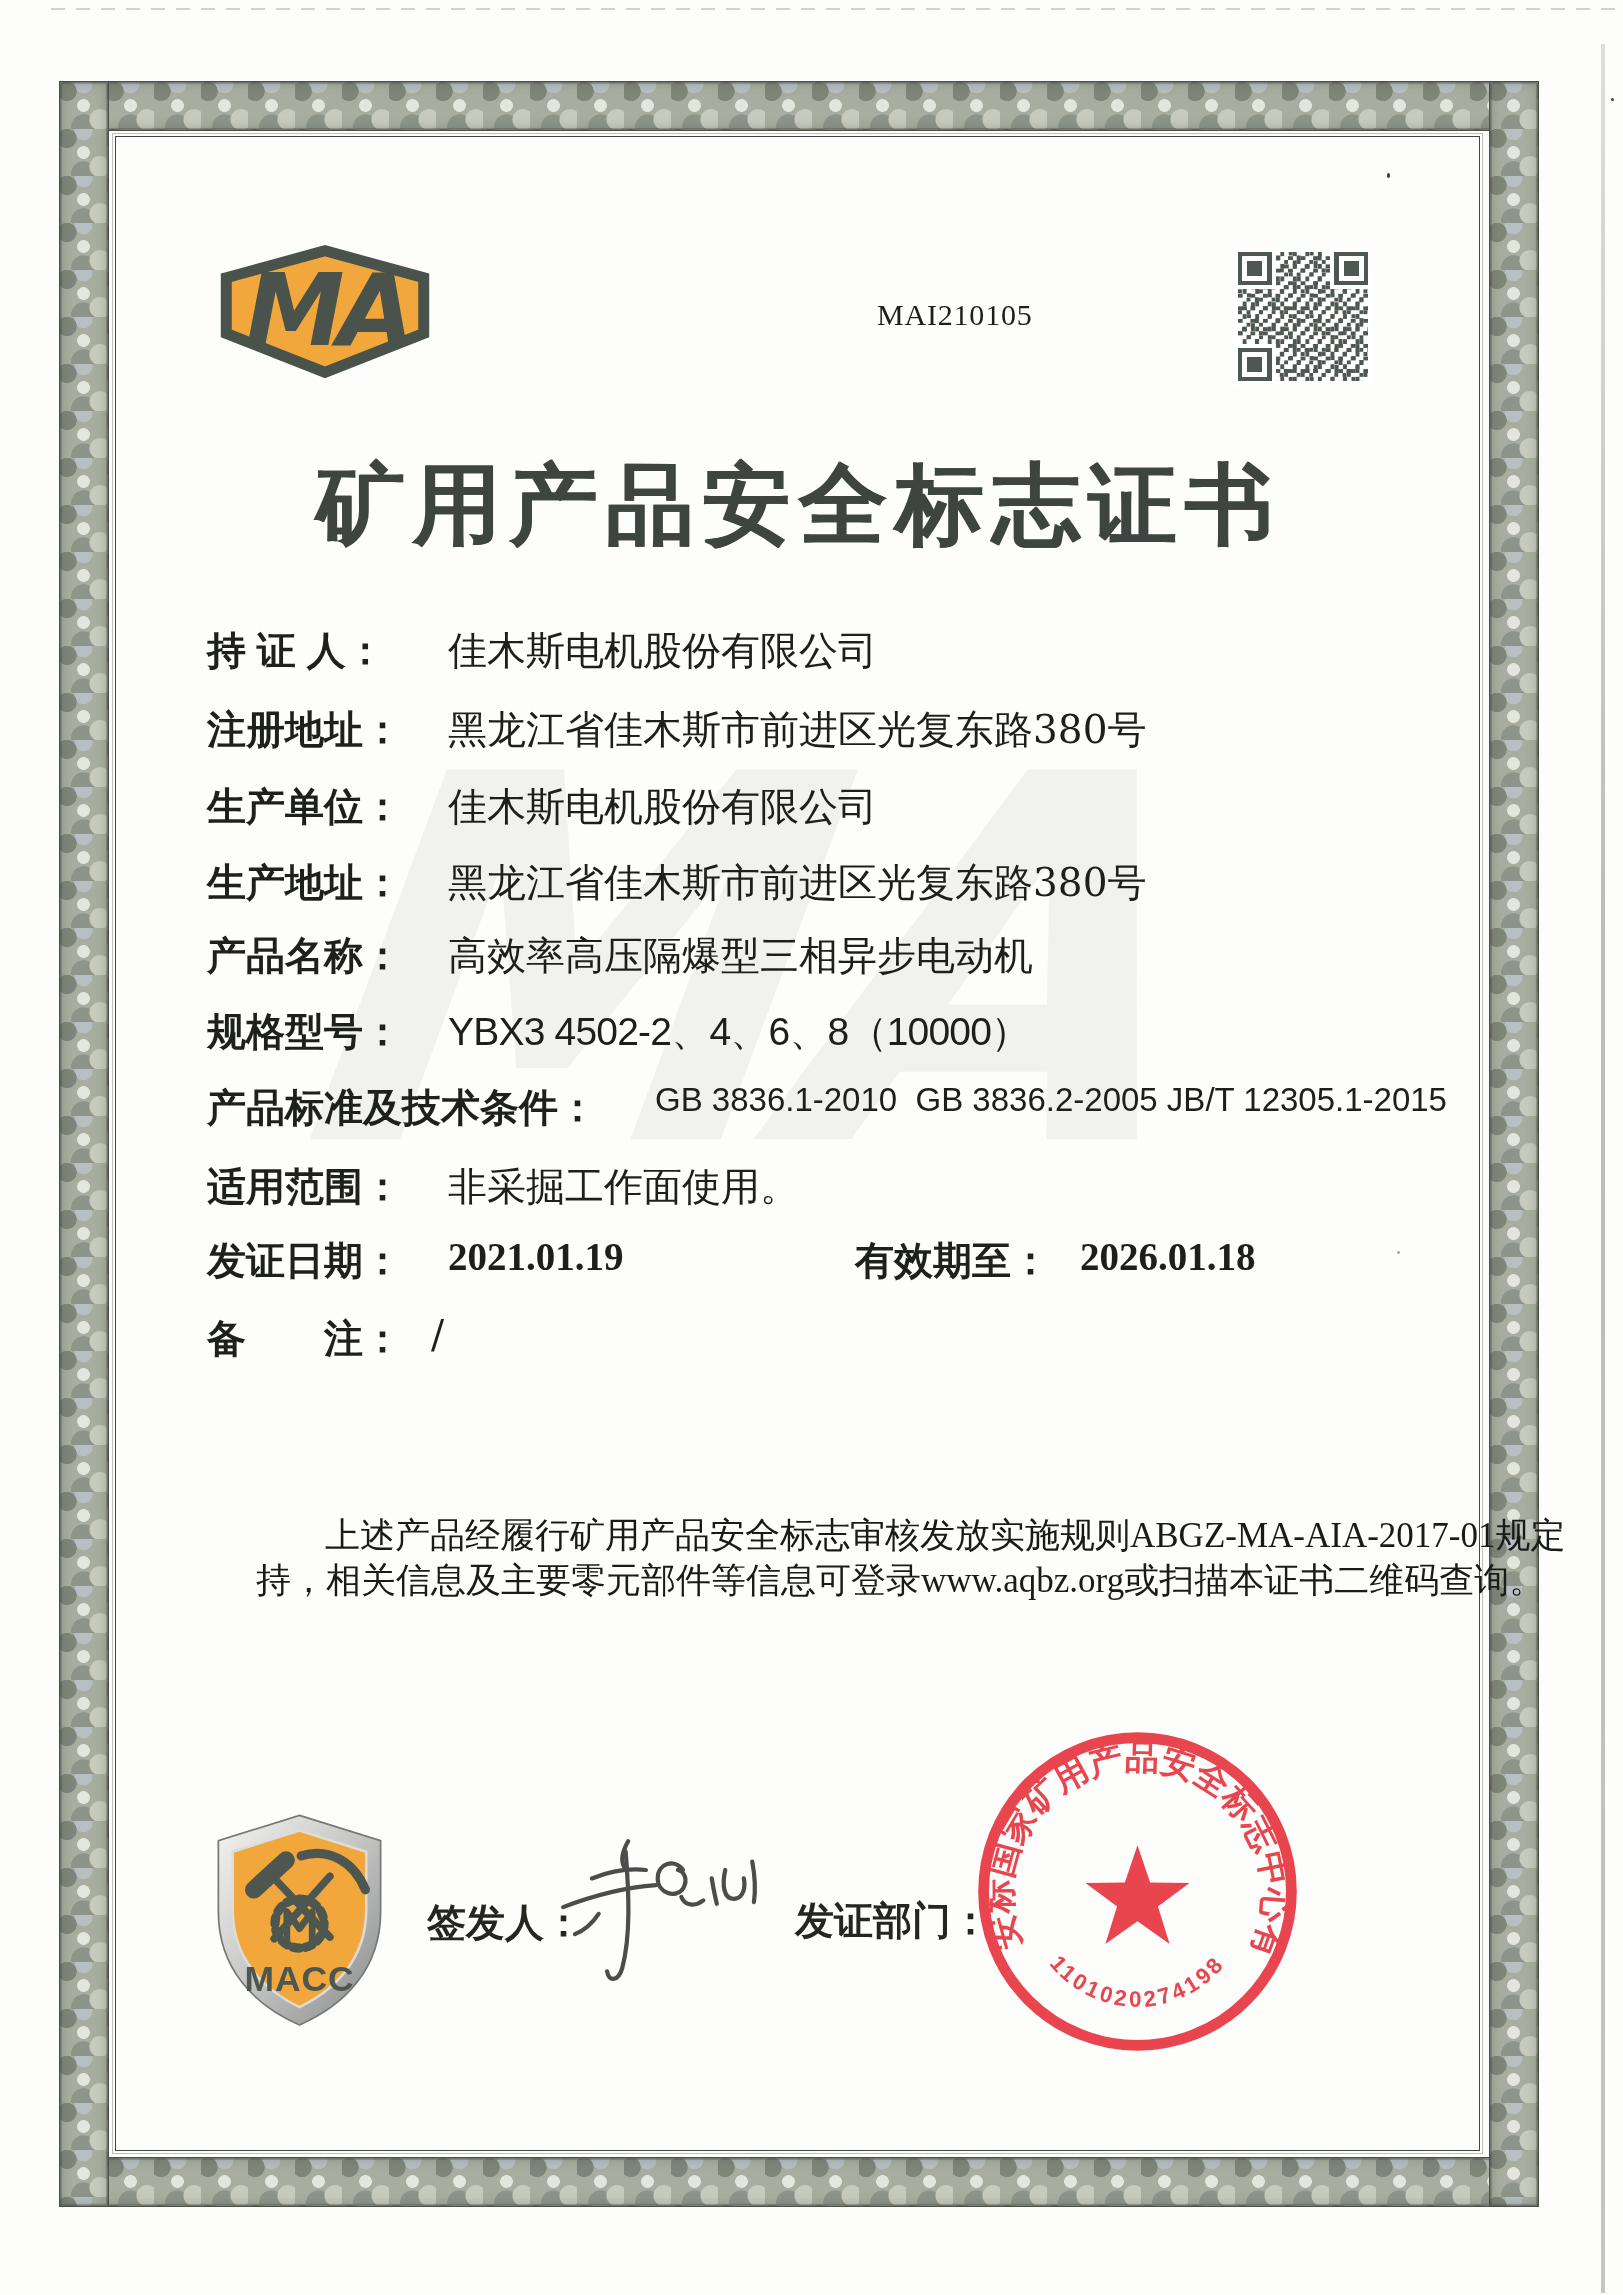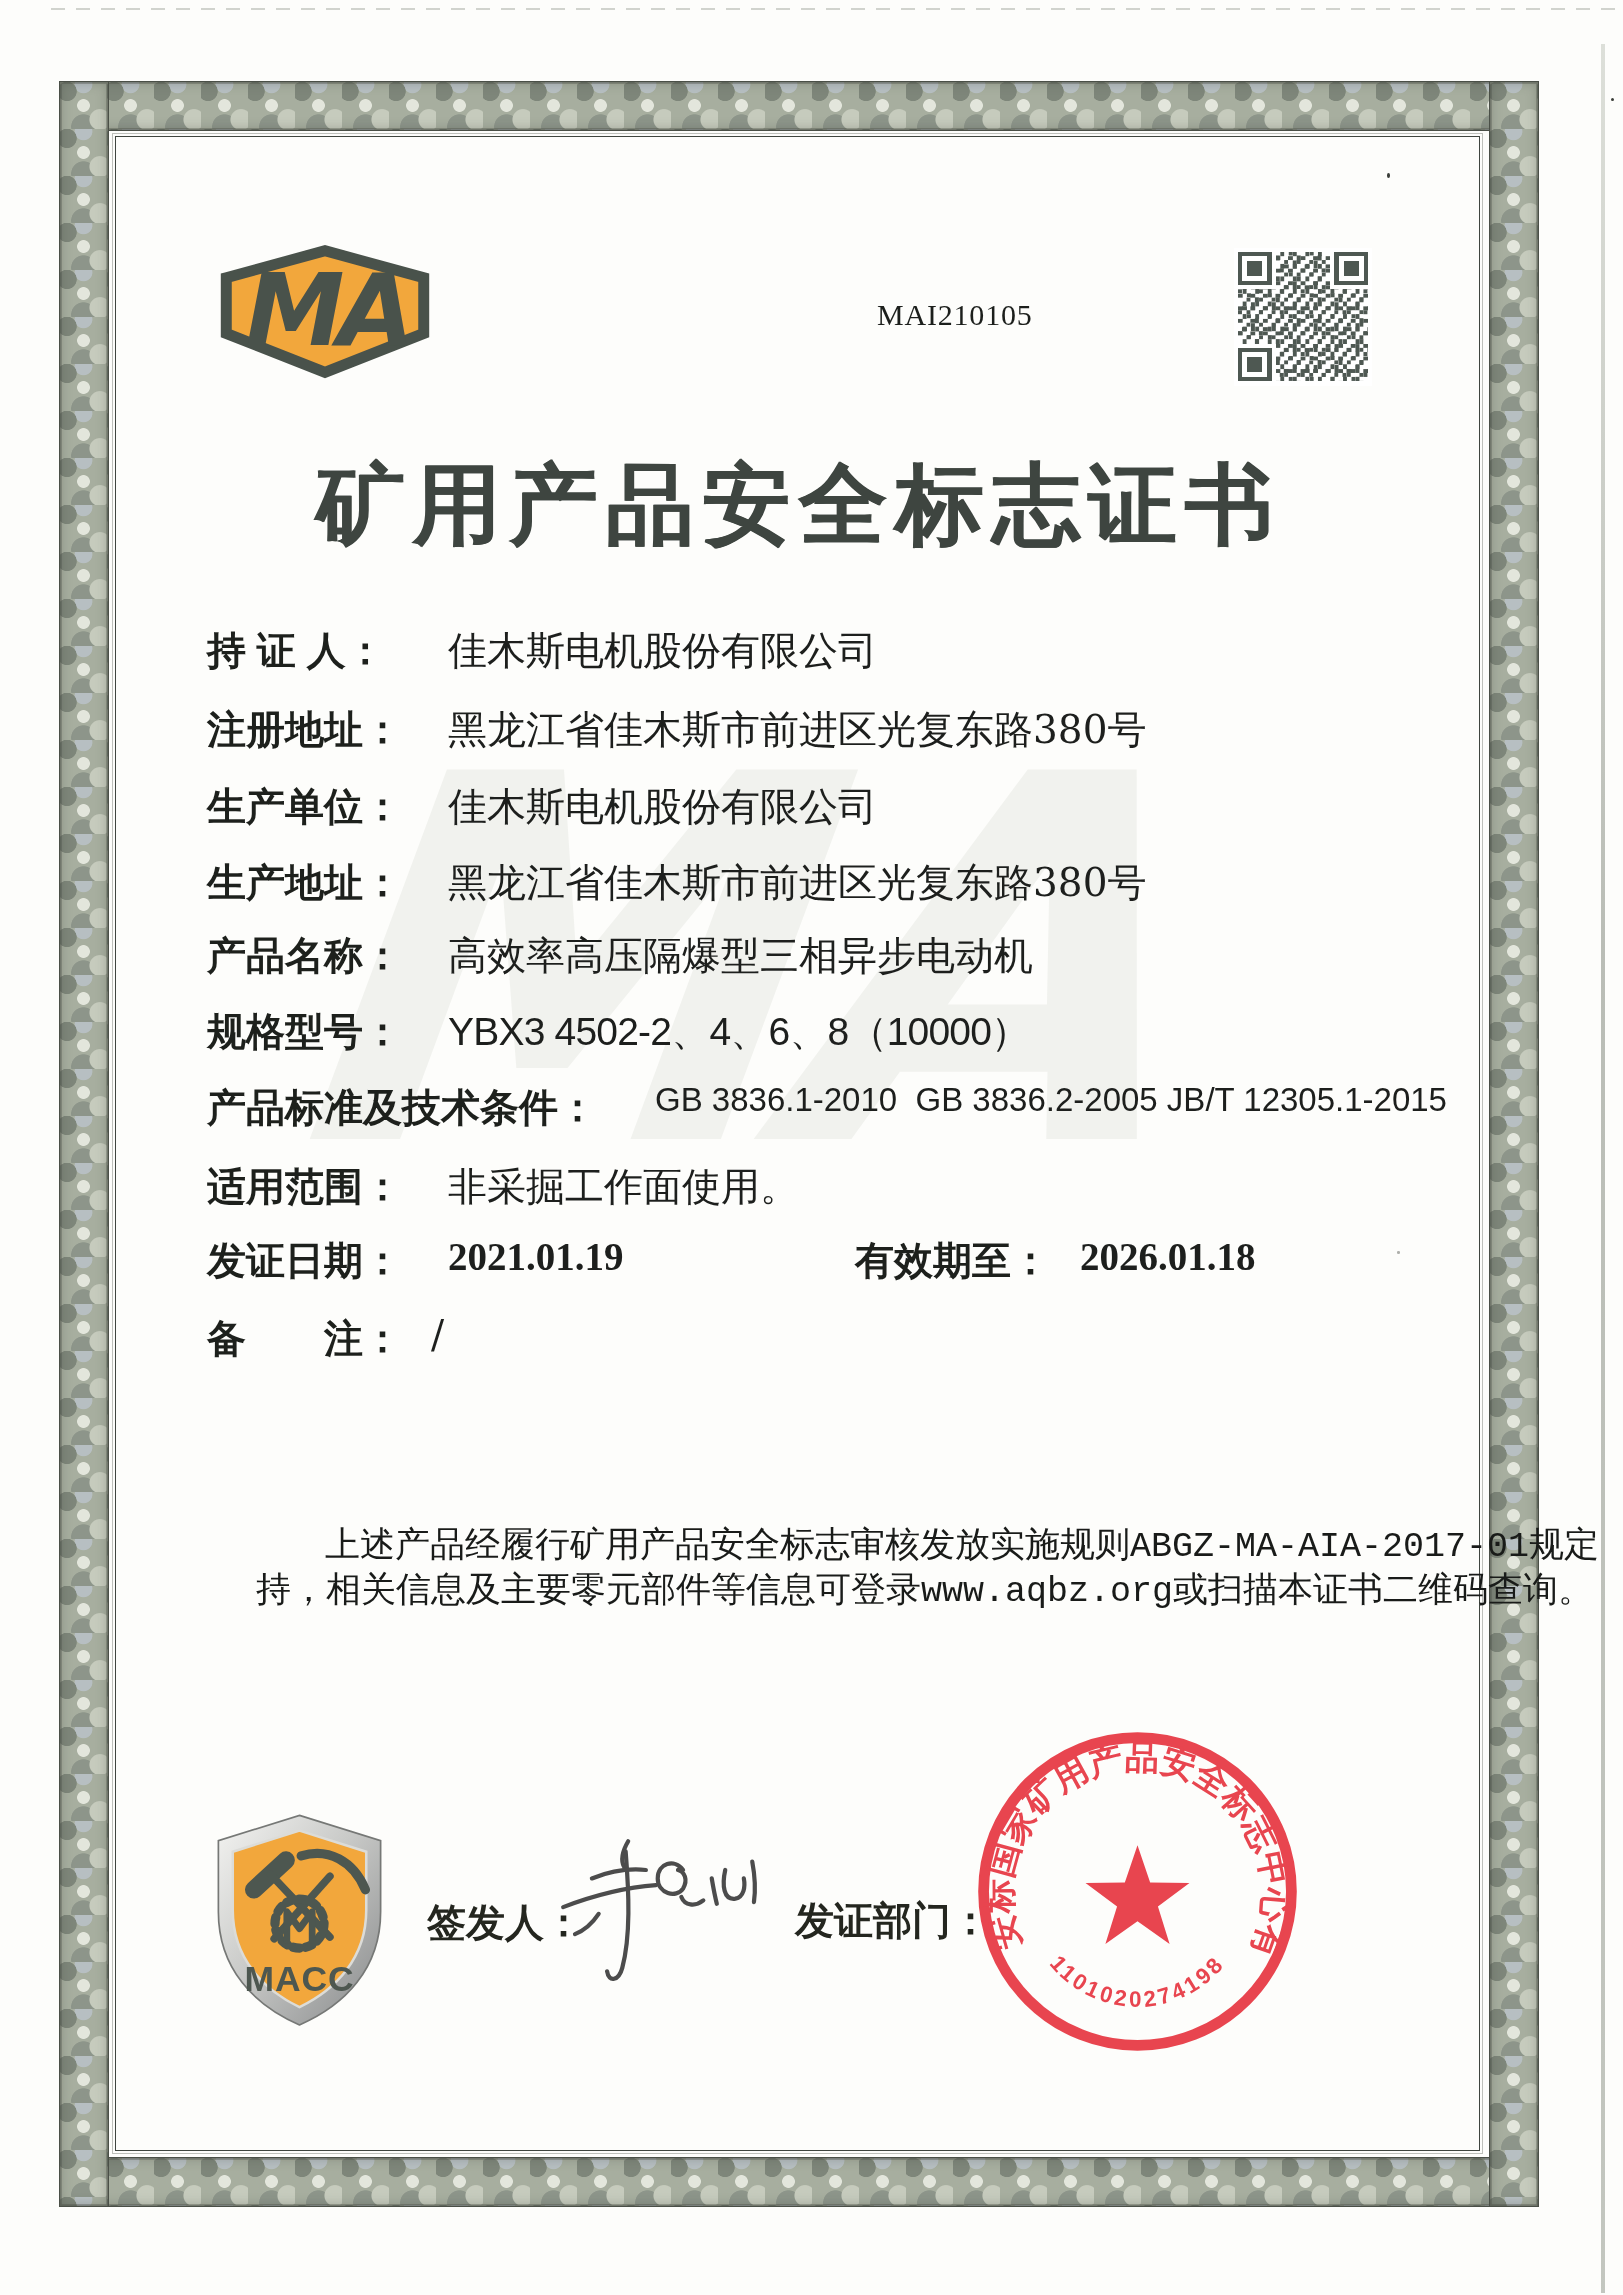--- a/index.html
+++ b/index.html
@@ -56,21 +56,21 @@
       font-family:"DejaVu Serif","Liberation Serif",serif;white-space:pre;}
   .val-mono{font-family:"Liberation Sans",sans-serif;letter-spacing:-0.8px;}
   .val-date{font-family:"Liberation Serif",serif;font-weight:bold;}
   .std .val{left:655px;font-size:33px;letter-spacing:0;}
   .lbl2{position:absolute;left:855px;font-size:39px;font-weight:bold;color:#1d201c;}
   .val2{position:absolute;left:1080px;font-size:39px;font-weight:bold;color:#1d1f1d;
       font-family:"Liberation Serif",serif;}
 
   
   .statement{position:absolute;left:256px;top:1513px;width:1143px;font-size:35px;
-      font-family:Liberation Mono, monospace;color:#191b19;line-height:45px;margin-top:12px;}
+      font-family:Liberation Serif, serif;color:#191b19;line-height:45px;}
   .statement .ln{white-space:nowrap;}
   .statement .ln-first{padding-left:69px;}
 
   
   .macc-shield{position:absolute;left:203px;top:1812px;}
   .signer-label{position:absolute;left:427px;top:1896px;font-size:39px;font-weight:bold;color:#24261f;}
   .signature{position:absolute;left:548px;top:1826px;}
   .dept-label{position:absolute;left:795px;top:1894px;font-size:39px;font-weight:bold;color:#24261f;}
   .stamp{position:absolute;left:972px;top:1726px;}
 </style>

